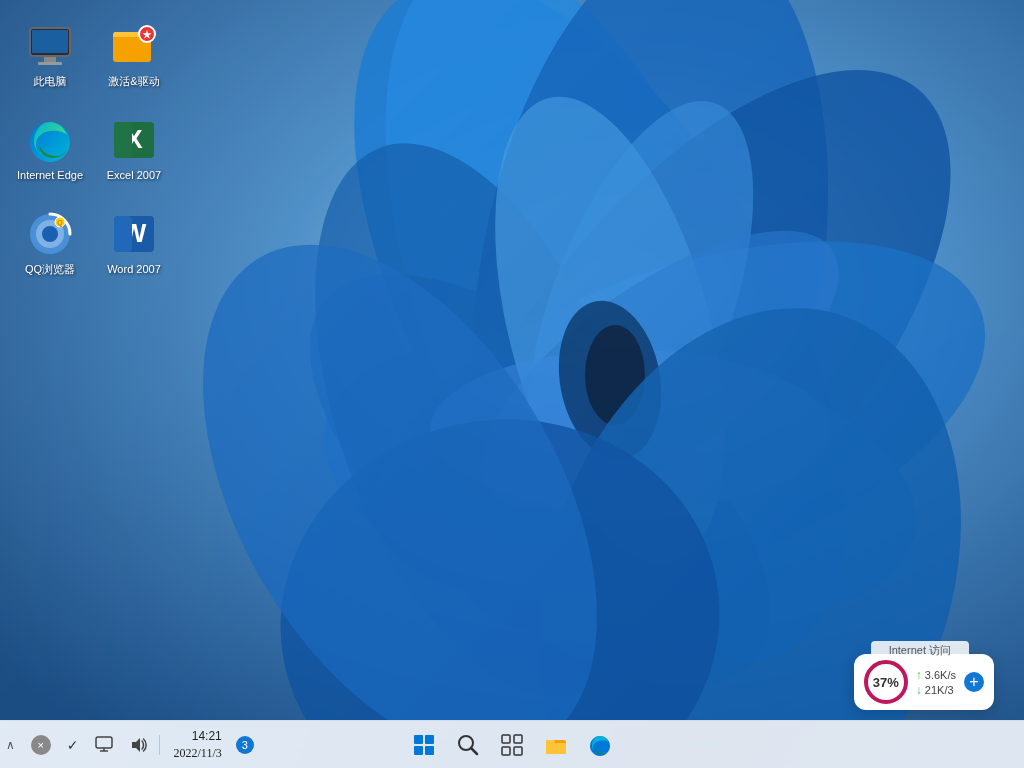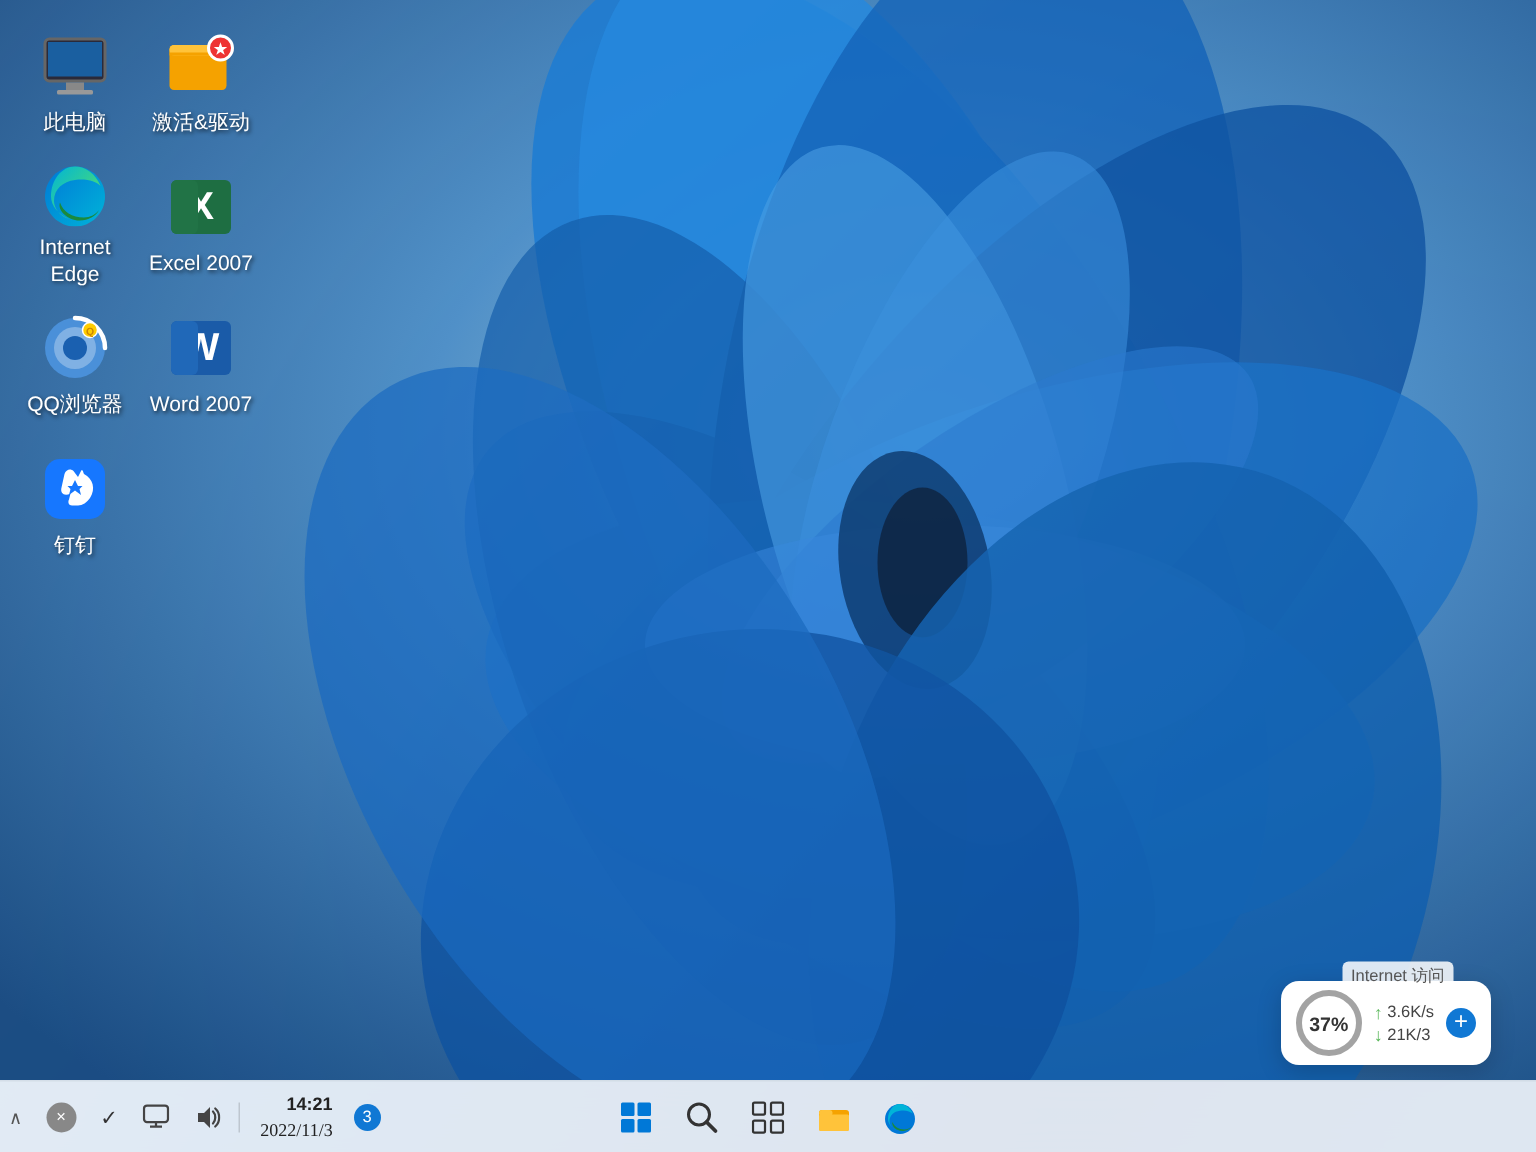--- a/index.html
+++ b/index.html
@@ -121,21 +121,21 @@
     .icon-img {
       width: 48px;
       height: 48px;
       display: flex;
       align-items: center;
       justify-content: center;
       position: relative;
     }
 
     .icon-label {
-      font-size: 14px;
+      font-size: 11px;
       color: white;
       text-align: center;
       text-shadow: 1px 1px 3px rgba(0,0,0,0.7);
       line-height: 1.3;
       max-width: 72px;
       word-break: break-word;
     }
 
     
     .network-widget {
@@ -149,21 +149,21 @@
       align-items: center;
       gap: 8px;
       box-shadow: 0 4px 16px rgba(0,0,0,0.18);
       font-size: 11px;
     }
 
     .speed-circle {
       width: 44px;
       height: 44px;
       border-radius: 50%;
-      border: 4px solid #a3a3a3;
+      border: 4px solid #be185d;
       display: flex;
       align-items: center;
       justify-content: center;
       font-size: 13px;
       font-weight: bold;
       color: #333;
     }
 
     .speed-info {
       display: flex;
@@ -195,21 +195,21 @@
       line-height: 1;
     }
 
     .internet-label {
       position: absolute;
       bottom: 108px;
       right: 55px;
       font-size: 11px;
       color: #555;
       background: rgba(255,255,255,0.85);
-      padding: 2px 6px;
+      padding: 2px 18px;
       border-radius: 4px;
     }
 
     
     .taskbar-sep {
       width: 1px;
       height: 20px;
       background: rgba(0,0,0,0.15);
       margin: 0 2px;
     }
@@ -352,30 +352,20 @@
         <svg width="44" height="44" viewBox="0 0 44 44">
           <rect x="2" y="4" width="40" height="36" rx="4" fill="#1a5ba8"></rect>
           <text x="22" y="30" text-anchor="middle" fill="white" font-size="26" font-weight="bold" font-family="Arial">W</text>
           <rect x="2" y="4" width="18" height="36" rx="4" fill="#2068b8"></rect>
         </svg>
       </div>
       <span class="icon-label">Word 2007</span>
     </div>
 
 
-    <div class="desktop-icon">
-      <div class="icon-img">
-        <svg width="44" height="44" viewBox="0 0 44 44">
-          <rect x="2" y="2" width="40" height="40" rx="10" fill="#1677ff"></rect>
-          <path d="M28 12 C34 15 36 22 32 28 C30 31 27 33 24 33 L20 33 C18 33 17 31 18 29 L19 25 C15 27 12 25 13 21 L15 12 C16 9 19 8 21 10 L24 14 L26 10 C27 8 27.5 11 28 12Z" fill="white"></path>
-          <path d="M20 20 L22 16 L24 20 L27 20 L25 22 L26 26 L22 23 L18 26 L19 22 L17 20Z" fill="#1677ff"></path>
-        </svg>
-      </div>
-      <span class="icon-label">钉钉</span>
-    </div>
 
     <div style="visibility:hidden"></div>
 
 
     <div style="visibility:hidden"></div>
 
 
   </div>
 
   <div class="network-widget">
@@ -470,21 +460,21 @@
         <svg width="18" height="18" viewBox="0 0 18 18">
           <path d="M3 6 L7 6 L11 2 L11 16 L7 12 L3 12 Z" fill="#444"></path>
           <path d="M13 5 C15 7 15 11 13 13" stroke="#444" stroke-width="1.5" fill="none" stroke-linecap="round"></path>
           <path d="M14.5 3 C18 6 18 12 14.5 15" stroke="#444" stroke-width="1.5" fill="none" stroke-linecap="round"></path>
         </svg>
       </div>
 
       <div class="taskbar-sep"></div>
 
       <div class="clock-area">
-        <span style="font-size:12px;font-weight:700;">14:21</span>
+        <span style="font-size:12px;font-weight:400;">14:21</span>
         <span style="font-size:12px;font-family:Liberation Serif, serif;">2022/11/3</span>
       </div>
 
       <div class="notification-badge">3</div>
 
     </div>
 
   </div>
 
 </div>

